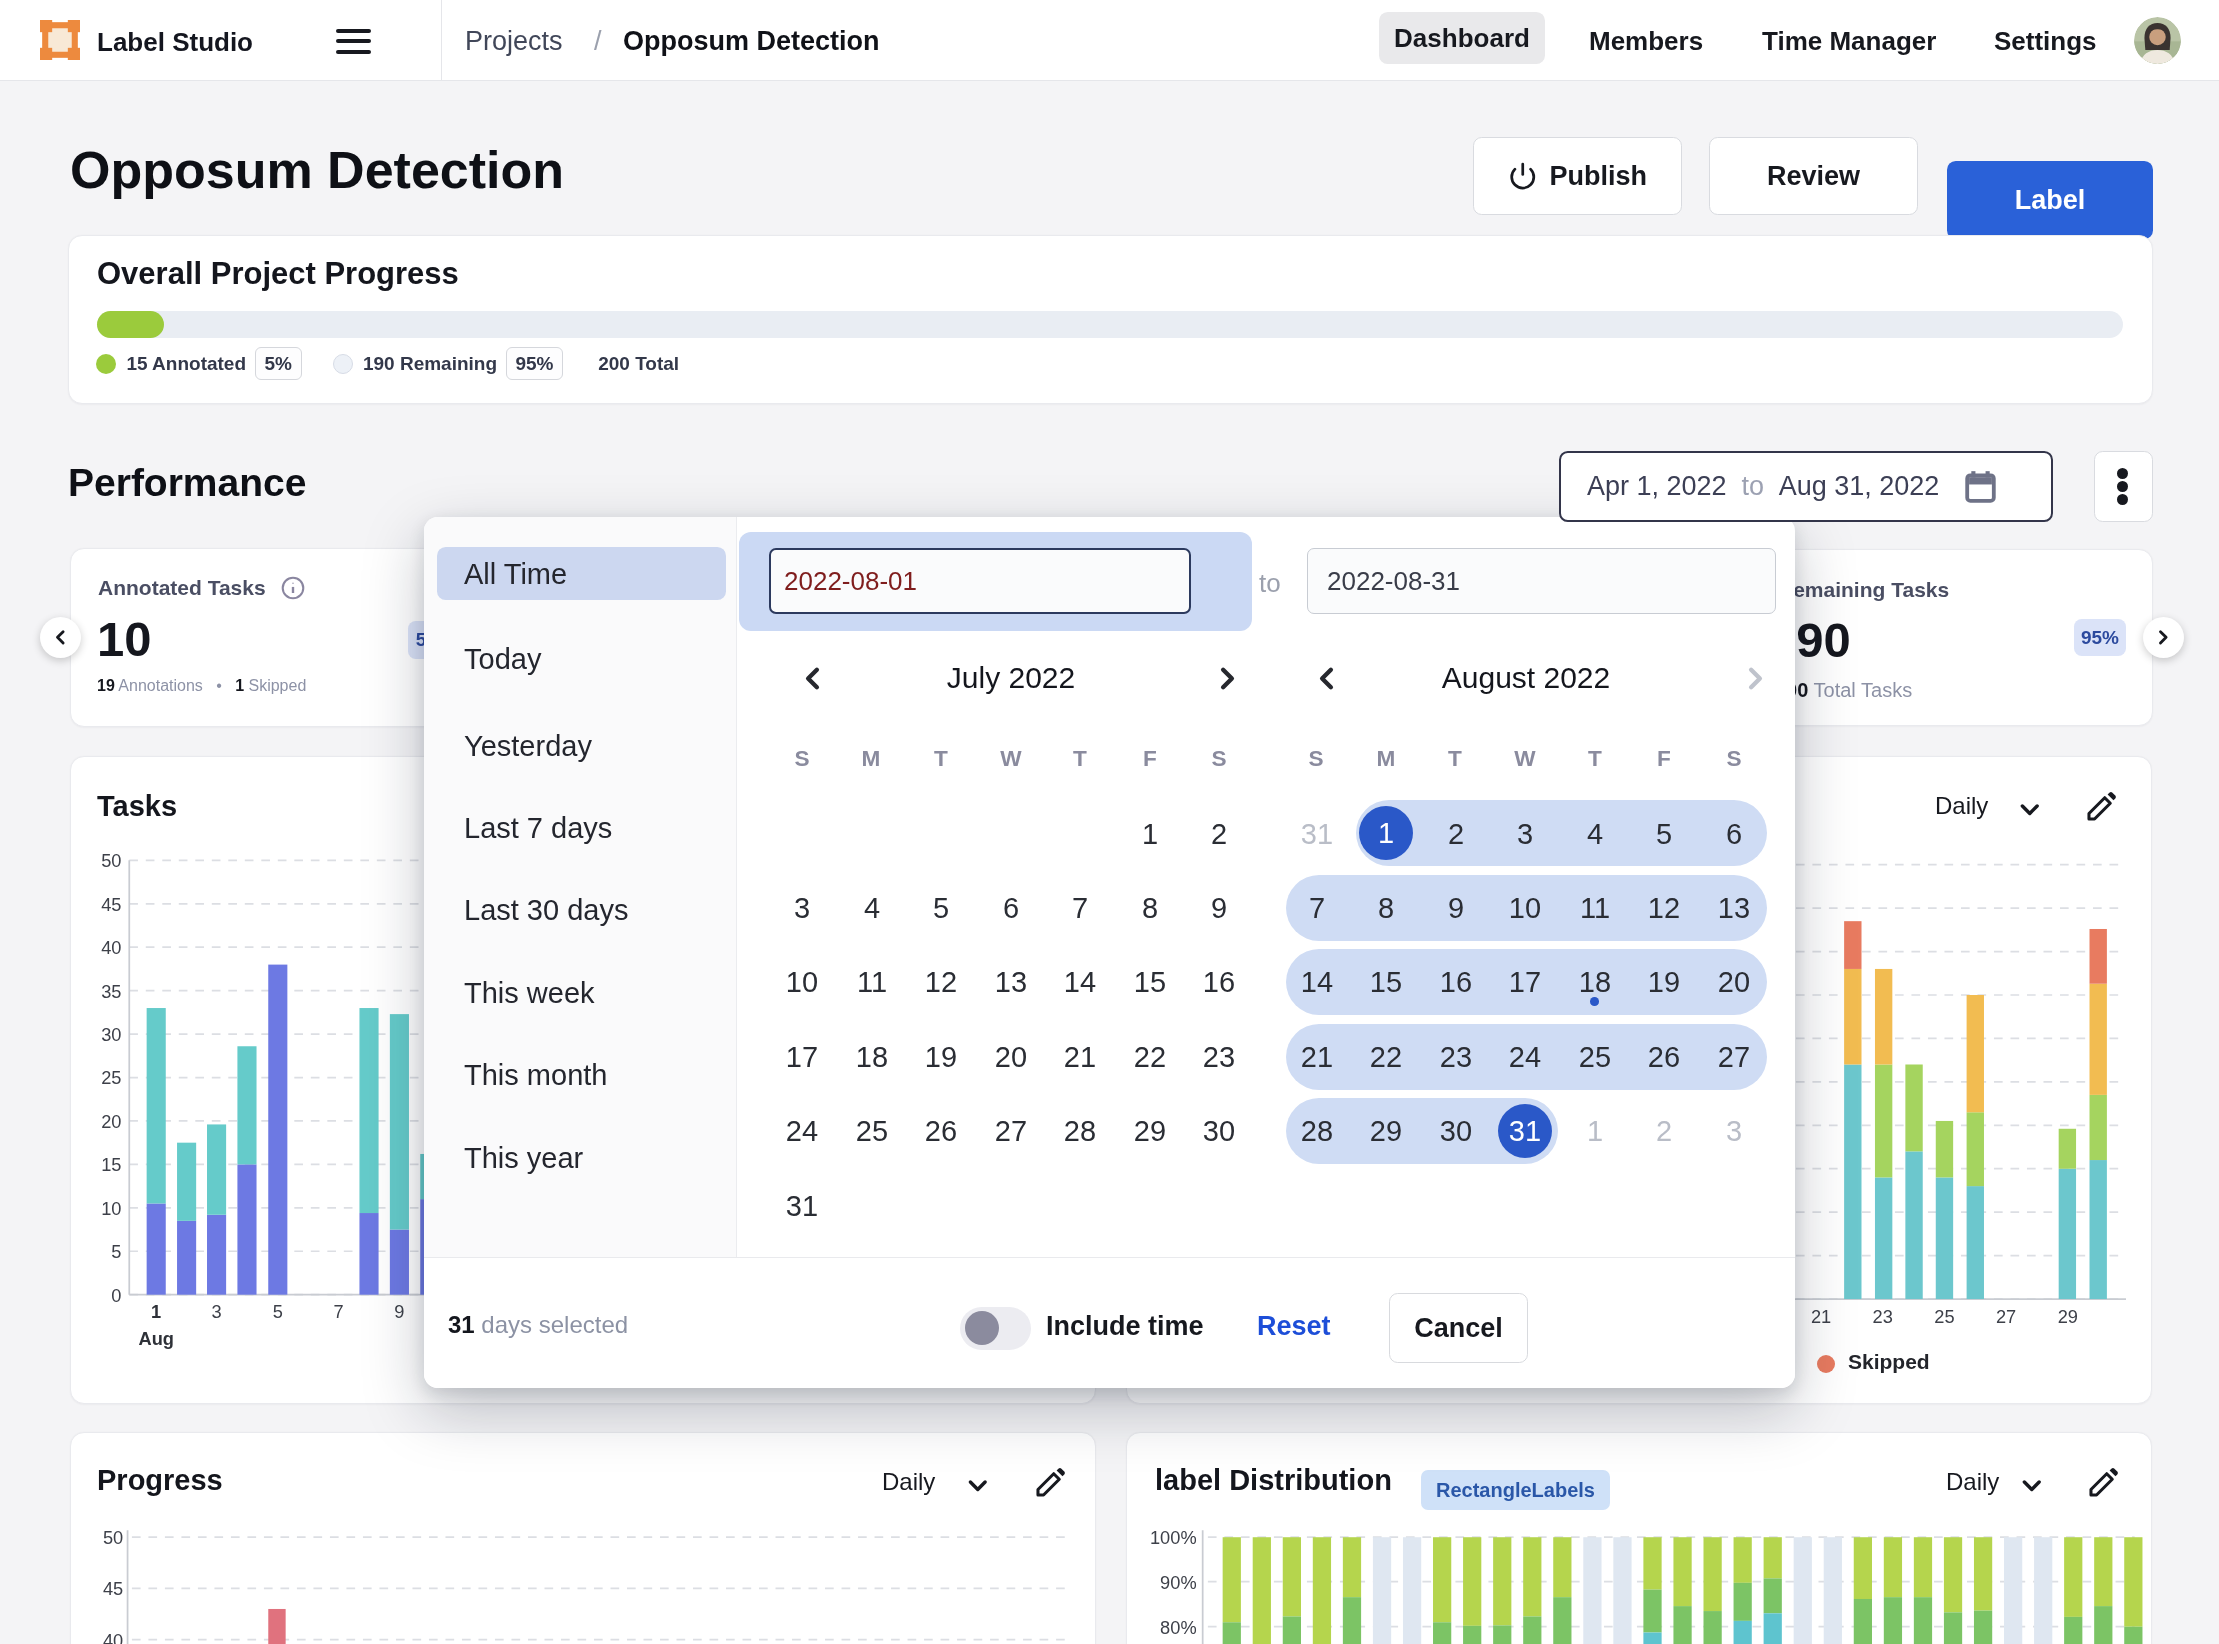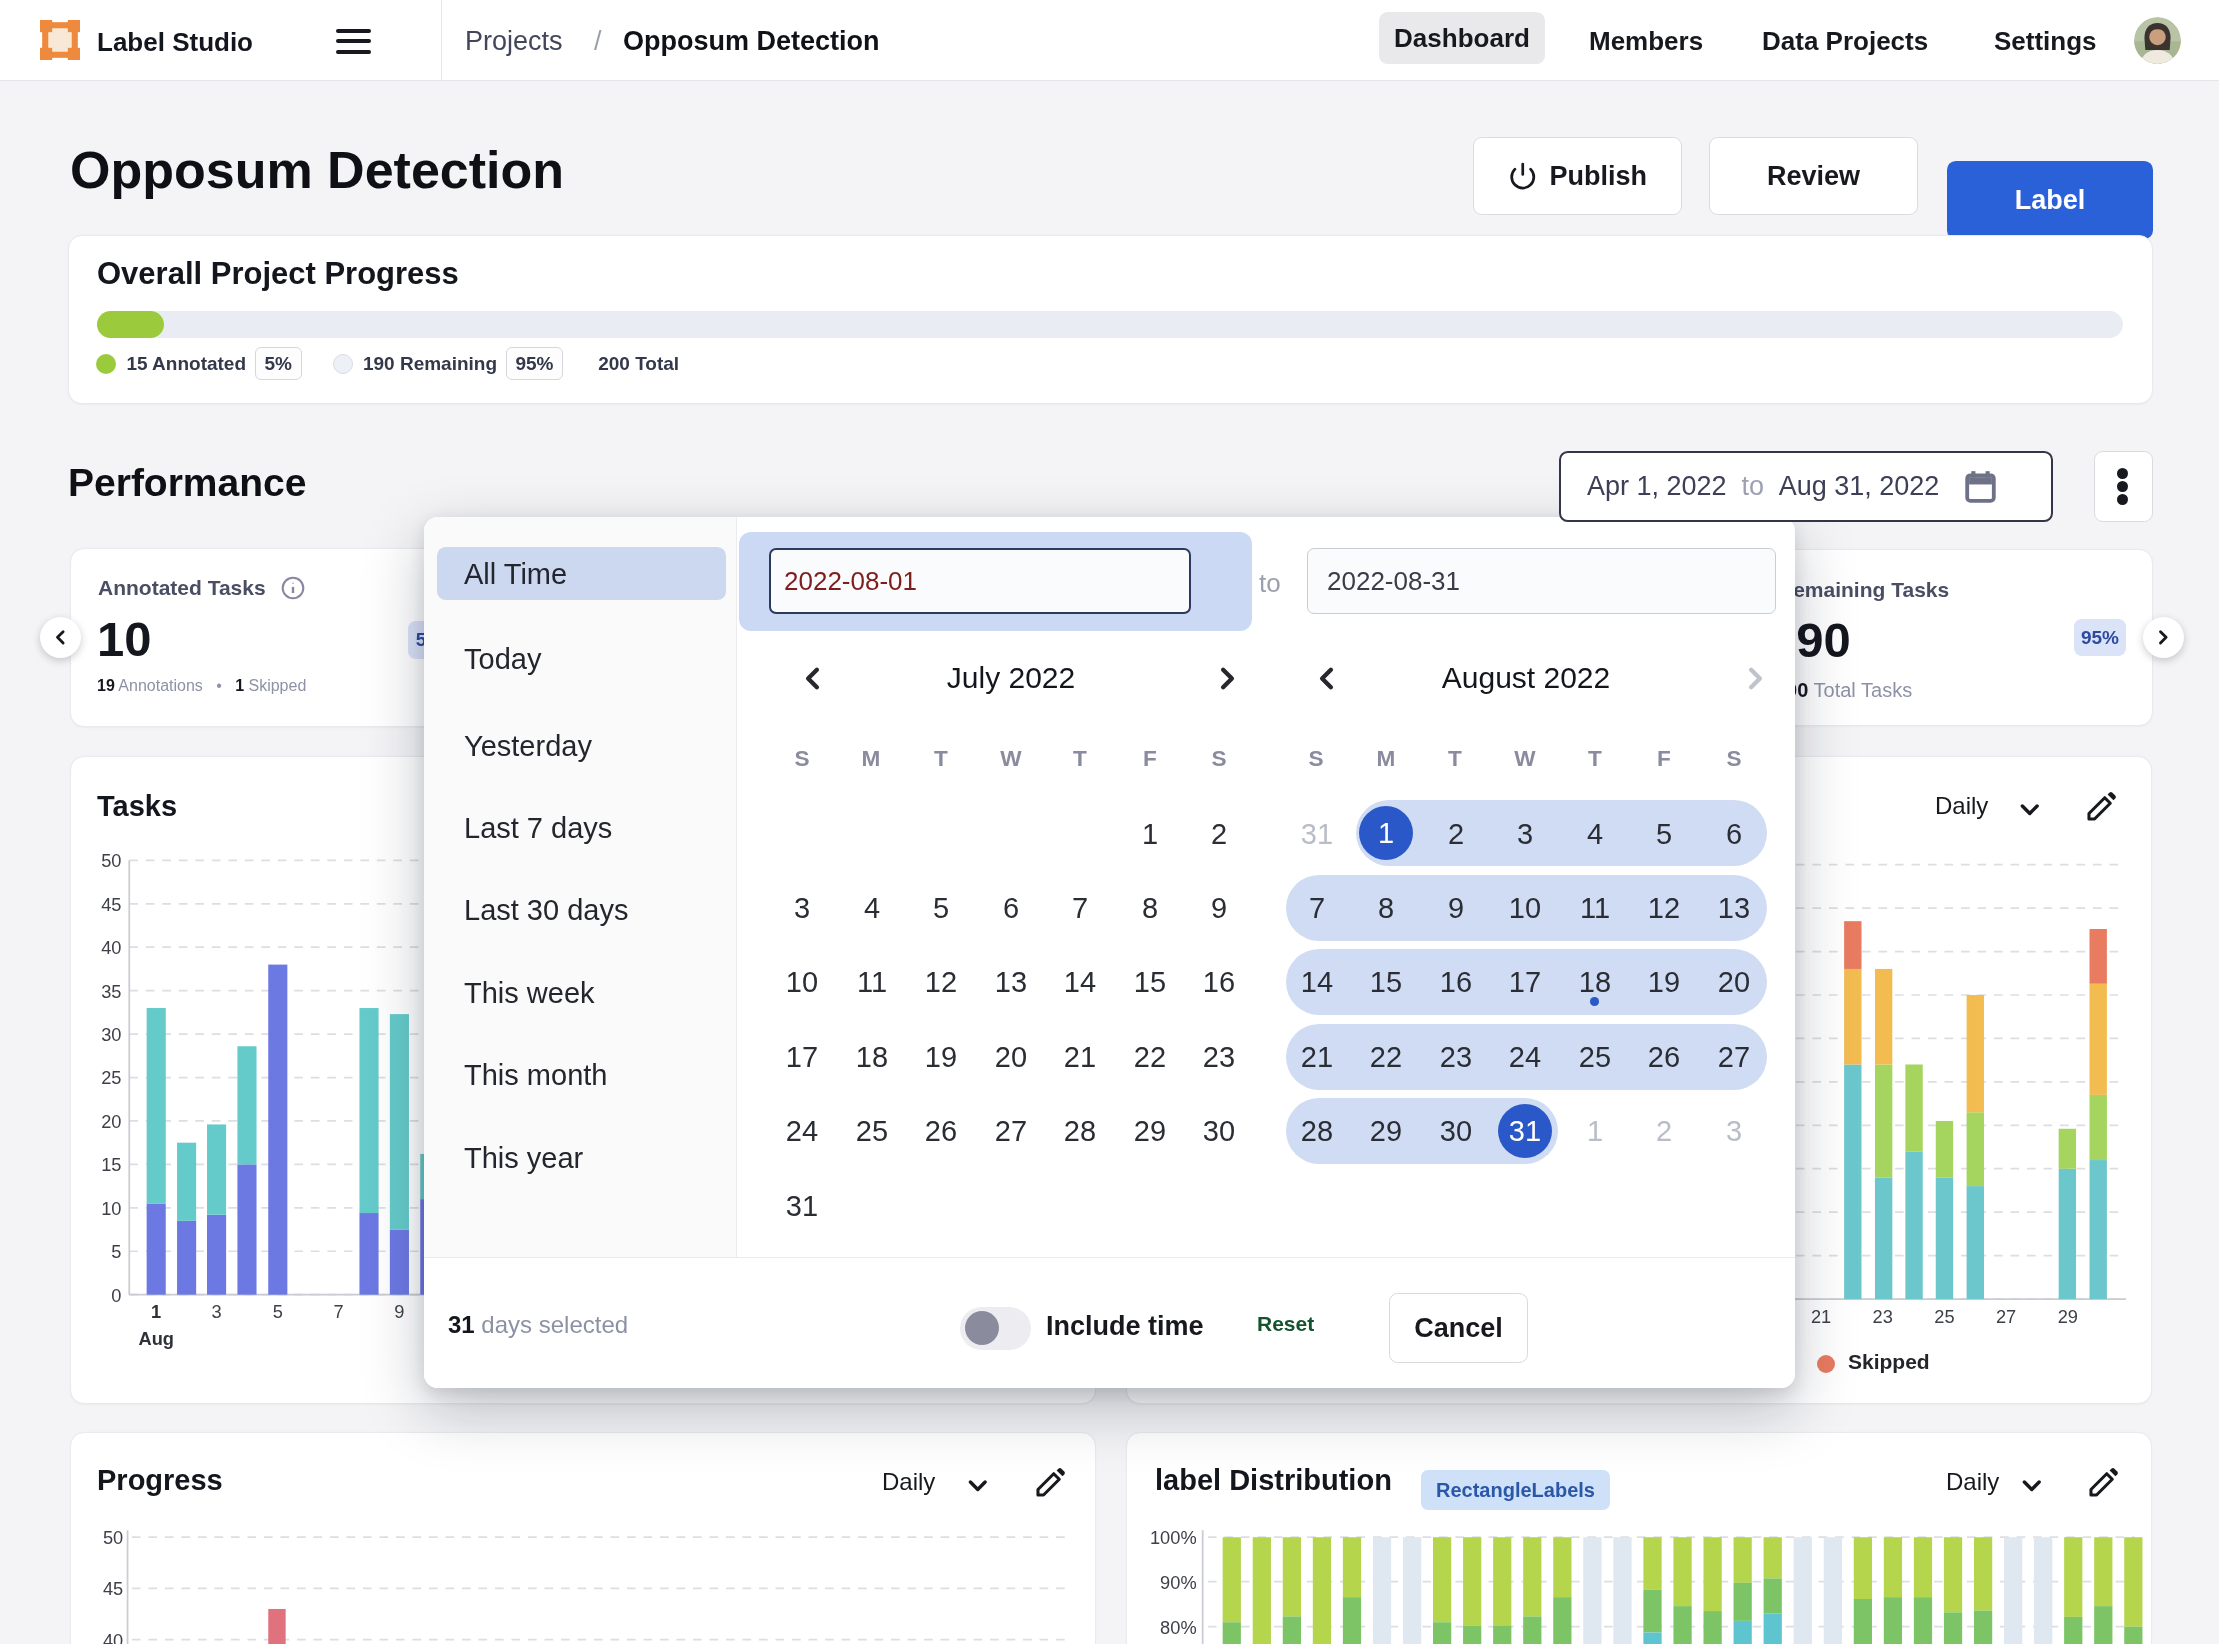--- a/index.html
+++ b/index.html
@@ -32,21 +32,21 @@
   </div>
 <div class="abs" style="left:97px;top:27px;font-size:26px;font-weight:bold;color:#14161f;">Label Studio</div>
 <div class="abs" style="left:336px;top:29px;width:35px;height:4.3px;background:#17191f;border-radius:2.6px;"></div>
 <div class="abs" style="left:336px;top:39px;width:35px;height:4.3px;background:#17191f;border-radius:2.6px;"></div>
 <div class="abs" style="left:336px;top:50px;width:35px;height:4.3px;background:#17191f;border-radius:2.6px;"></div>
 <div class="abs" style="left:465px;top:26px;font-size:27px;color:#414759;">Projects</div>
 <div class="abs" style="left:594px;top:26px;font-size:27px;color:#9ba0ad;">/</div>
 <div class="abs" style="left:623px;top:26px;font-size:27px;font-weight:bold;color:#101218;">Opposum Detection</div>
 <div class="abs" style="left:1379px;top:12px;width:166px;height:52px;background:#e9e9eb;border-radius:8.7px;display:flex;align-items:center;justify-content:center;font-size:26px;font-weight:bold;color:#17191f;">Dashboard</div>
 <div class="abs" style="left:1589px;top:26px;font-size:26px;font-weight:bold;color:#17191f;">Members</div>
-<div class="abs" style="left:1762px;top:26px;font-size:26px;font-weight:bold;color:#17191f;">Data Projects</div>
+<div class="abs" style="left:1762px;top:26px;font-size:26px;font-weight:bold;color:#17191f;">Time Manager</div>
 <div class="abs" style="left:1994px;top:26px;font-size:26px;font-weight:bold;color:#17191f;">Settings</div>
 <div class="abs" style="left:2134px;top:16.5px;width:47px;height:47px;border-radius:50%;overflow:hidden;">
     <svg width="47" height="47" viewBox="0 0 54 54">
       <defs>
         <clipPath id="av">
           <circle cx="27" cy="27" r="27"></circle>
         </clipPath>
       </defs>
       <g clip-path="url(#av)">
         <rect width="54" height="54" fill="#b9c4a6"></rect>
@@ -476,16 +476,16 @@
 <div class="d gray" style="left:1136px;top:579px;">1</div>
 <div class="d gray" style="left:1205px;top:579px;">2</div>
 <div class="d gray" style="left:1275px;top:579px;">3</div>
 <div style="position:absolute;left:1166px;top:480px;width:8.7px;height:8.7px;border-radius:50%;background:#2a58c8;"></div>
 
   <div class="abs" style="left:0;top:740px;width:1371px;height:131px;background:#fff;border-top:0.9px solid #e9eaed;border-radius:0 0 14px 14px;"></div>
   <div class="abs" style="left:24px;top:795px;font-size:24px;line-height:1.1;color:#8c92a4;"><span style="color:#14161d;font-weight:bold;">31</span> days selected</div>
   <div class="abs" style="left:536px;top:790px;width:71px;height:43px;background:#ececf1;border-radius:22px;"></div>
   <div class="abs" style="left:541px;top:794px;width:34px;height:34px;border-radius:50%;background:#8b8b9e;"></div>
   <div class="abs" style="left:622px;top:795px;font-size:27px;line-height:1.1;font-weight:bold;color:#17191f;">Include time</div>
-  <div class="abs" style="left:833px;top:795px;font-size:21px;line-height:1.1;font-weight:bold;color:#14532d;">Reset</div>
+  <div class="abs" style="left:833px;top:795px;font-size:27px;line-height:1.1;font-weight:bold;color:#1d4ed8;">Reset</div>
   <div class="abs" style="left:965px;top:776px;width:139px;height:70px;background:#fff;border:1.7px solid #d8dade;border-radius:8.7px;display:flex;align-items:center;justify-content:center;font-size:27px;font-weight:bold;color:#17191f;">Cancel</div>
 </div>
 
 
 </body></html>

